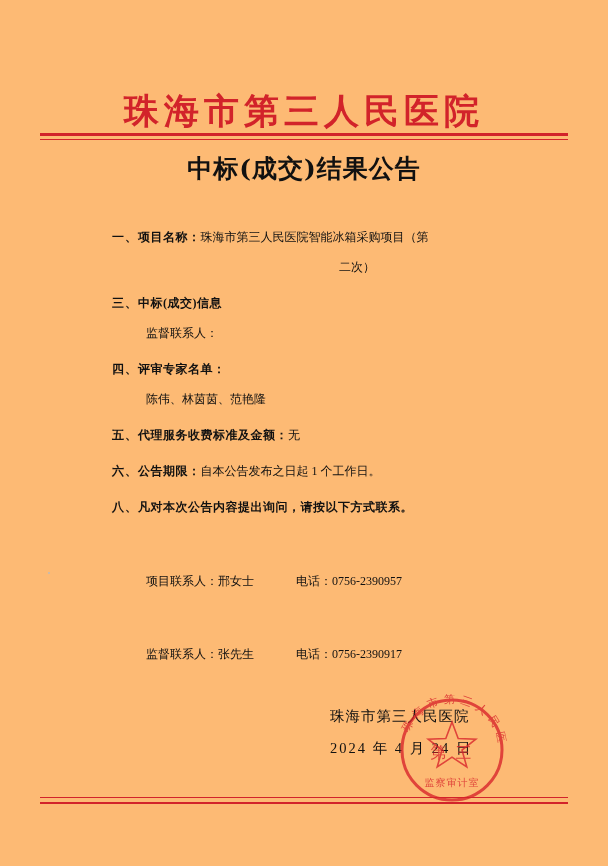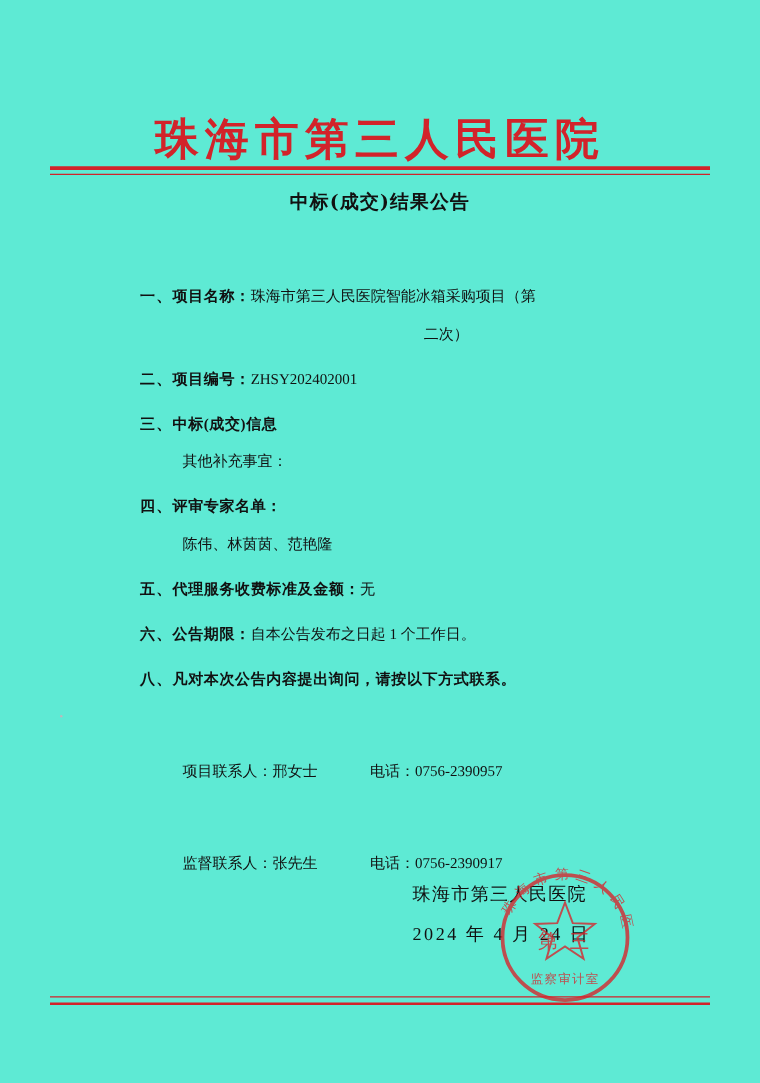--- a/index.html
+++ b/index.html
@@ -13,21 +13,21 @@
     position: relative;
     font-family: "Liberation Serif", "DejaVu Serif", serif;
     color: #111;
     overflow: hidden;
   }
   .page {
     position: absolute;
     left: 0; top: 0;
     width: 608px;
     height: 866px;
-    background: #5eead4;
+    background: #fdba74;
   }
 
   
   .doc-title {
     position: absolute;
     top: 88px;
     left: 0;
     width: 608px;
     text-align: center;
     font-family: "DejaVu Serif", "Liberation Serif", serif;
@@ -55,21 +55,21 @@
   }
 
   .sub-title {
     position: absolute;
     top: 152px;
     left: 0;
     width: 608px;
     text-align: center;
     font-family: "DejaVu Serif", "Liberation Serif", serif;
     font-weight: bold;
-    font-size: 15px;
+    font-size: 25px;
     letter-spacing: 1px;
     color: #111;
   }
 
   
   .body-area {
     position: absolute;
     top: 222px;
     left: 112px;
     width: 430px;
@@ -193,27 +193,24 @@
 
   <div class="dot-artifact"></div>
 
   <div class="body-area">
 
     <div class="clause">
       <span class="clause-num">一、</span><span class="clause-head">项目名称：</span><span class="clause-text">珠海市第三人民医院智能冰箱采购项目（第</span>
       <span class="wrap-indent clause-text">二次）</span>
     </div>
 
-    <div class="clause">
-      <span class="clause-num">二、</span><span class="clause-head">项目编号：</span><span class="clause-text">ZHSY202402001</span>
-    </div>
 
     <div class="clause">
       <span class="clause-num">三、</span><span class="clause-head">中标(成交)信息</span>
-      <span class="indent-1" style="display:block">其他补充事宜：</span>
+      <span class="indent-1" style="display:block">监督联系人：</span>
     </div>
 
     <div class="clause">
       <span class="clause-num">四、</span><span class="clause-head">评审专家名单：</span>
       <span class="indent-1" style="display:block">陈伟、林茵茵、范艳隆</span>
     </div>
 
     <div class="clause">
       <span class="clause-num">五、</span><span class="clause-head">代理服务收费标准及金额：</span><span class="clause-text">无</span>
     </div>

